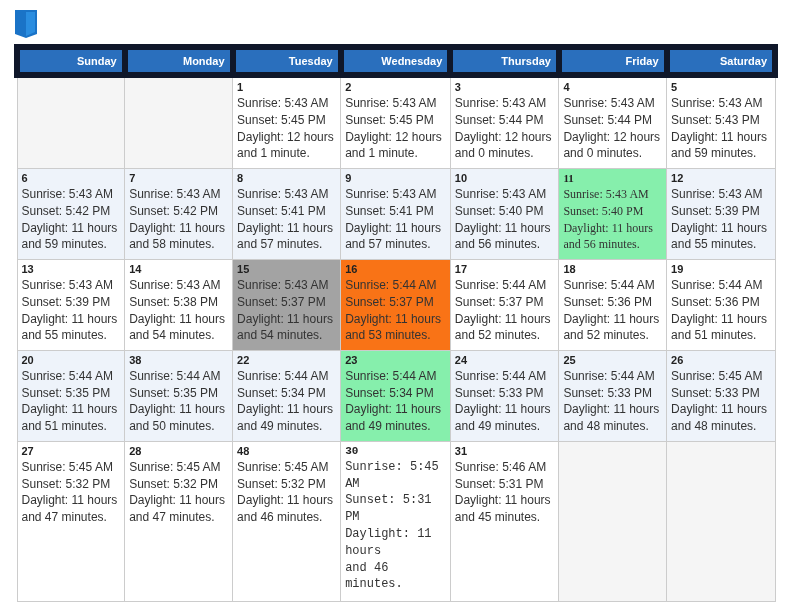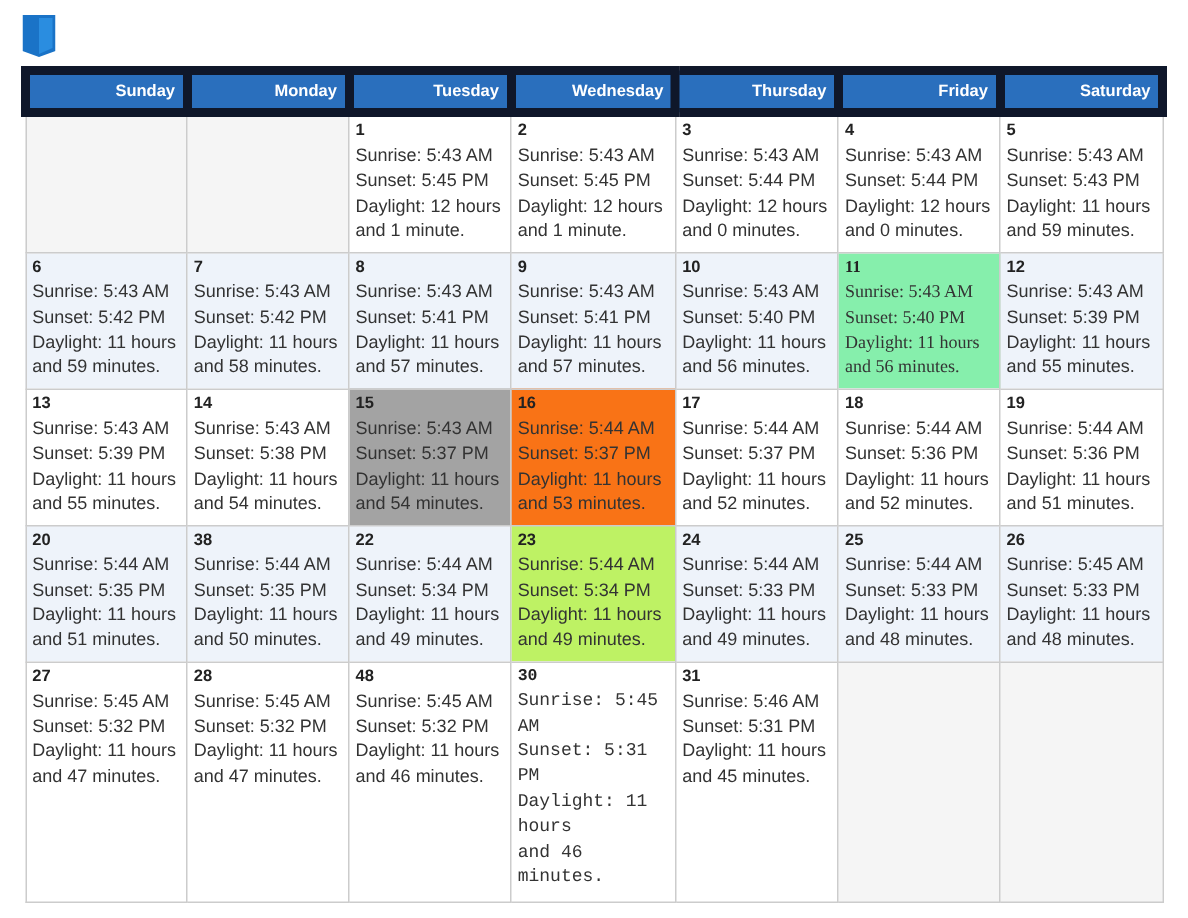--- a/index.html
+++ b/index.html
@@ -298,21 +298,21 @@
 Daylight: 11 hours
 and 50 minutes.</div>
           </td>
           <td style="background: rgb(238, 243, 250);">
             <span class="day-num">22</span>
             <div class="day-info" style="white-space: pre-line;">Sunrise: 5:44 AM
 Sunset: 5:34 PM
 Daylight: 11 hours
 and 49 minutes.</div>
           </td>
-          <td style="background: #bef264;">
+          <td style="background: #86efac;">
             <span class="day-num">23</span>
             <div class="day-info" style="white-space: pre-line;">Sunrise: 5:44 AM
 Sunset: 5:34 PM
 Daylight: 11 hours
 and 49 minutes.</div>
           </td>
           <td style="background: rgb(238, 243, 250);">
             <span class="day-num">24</span>
             <div class="day-info" style="white-space: pre-line;">Sunrise: 5:44 AM
 Sunset: 5:33 PM

